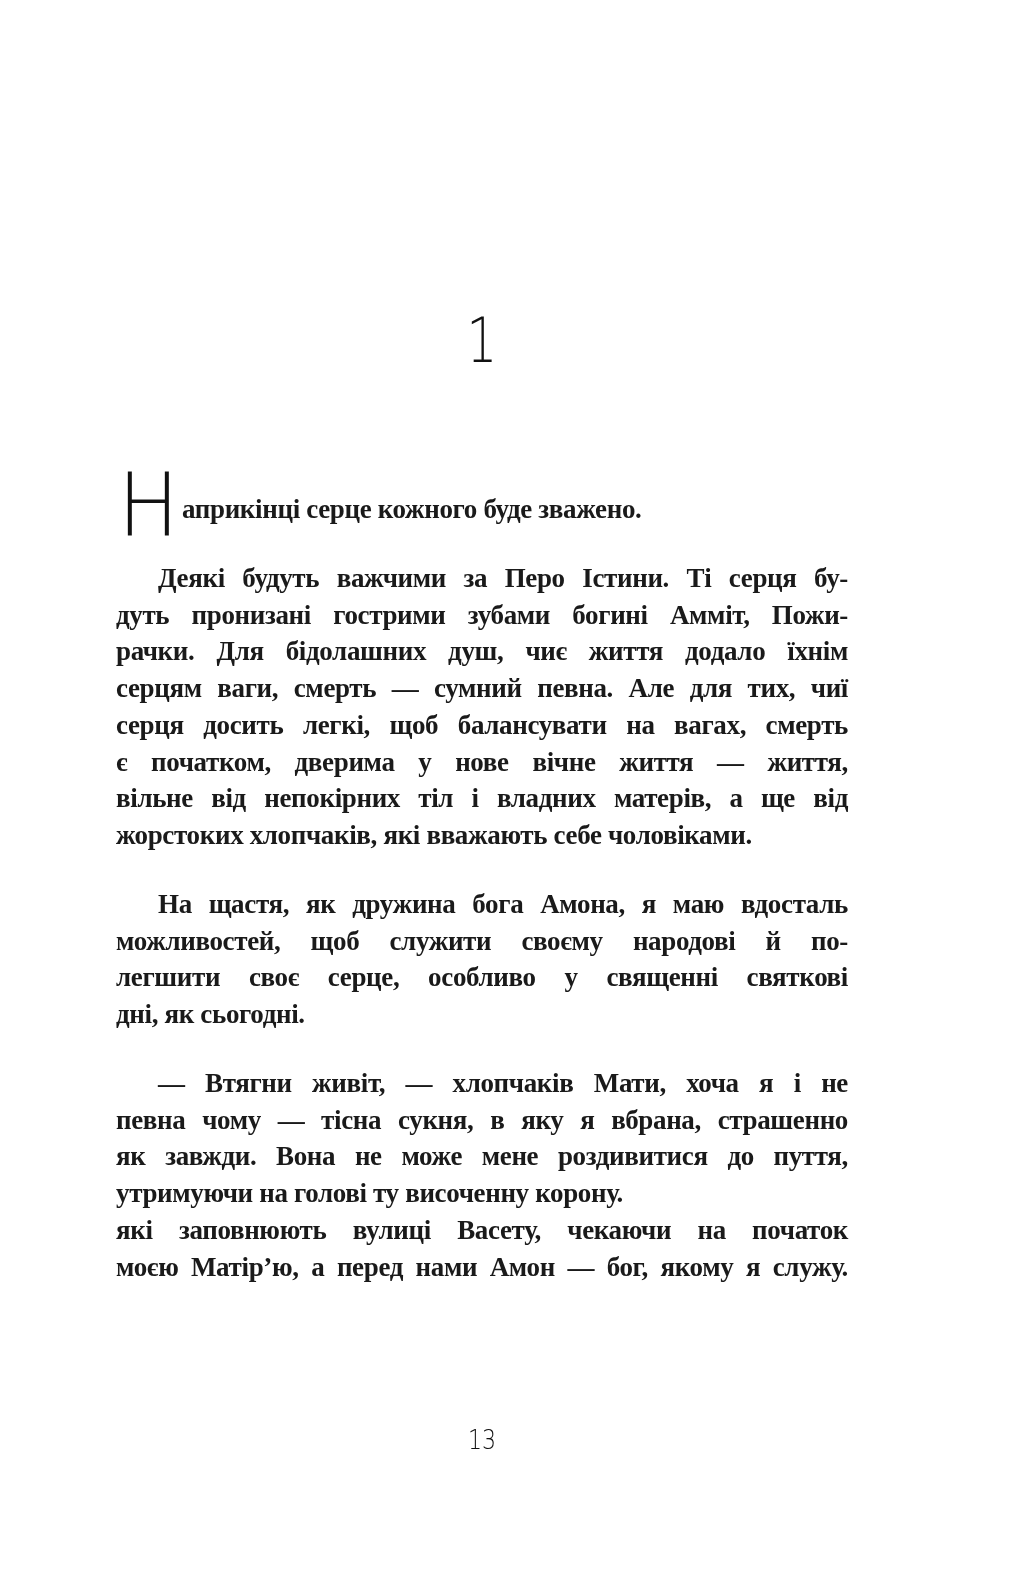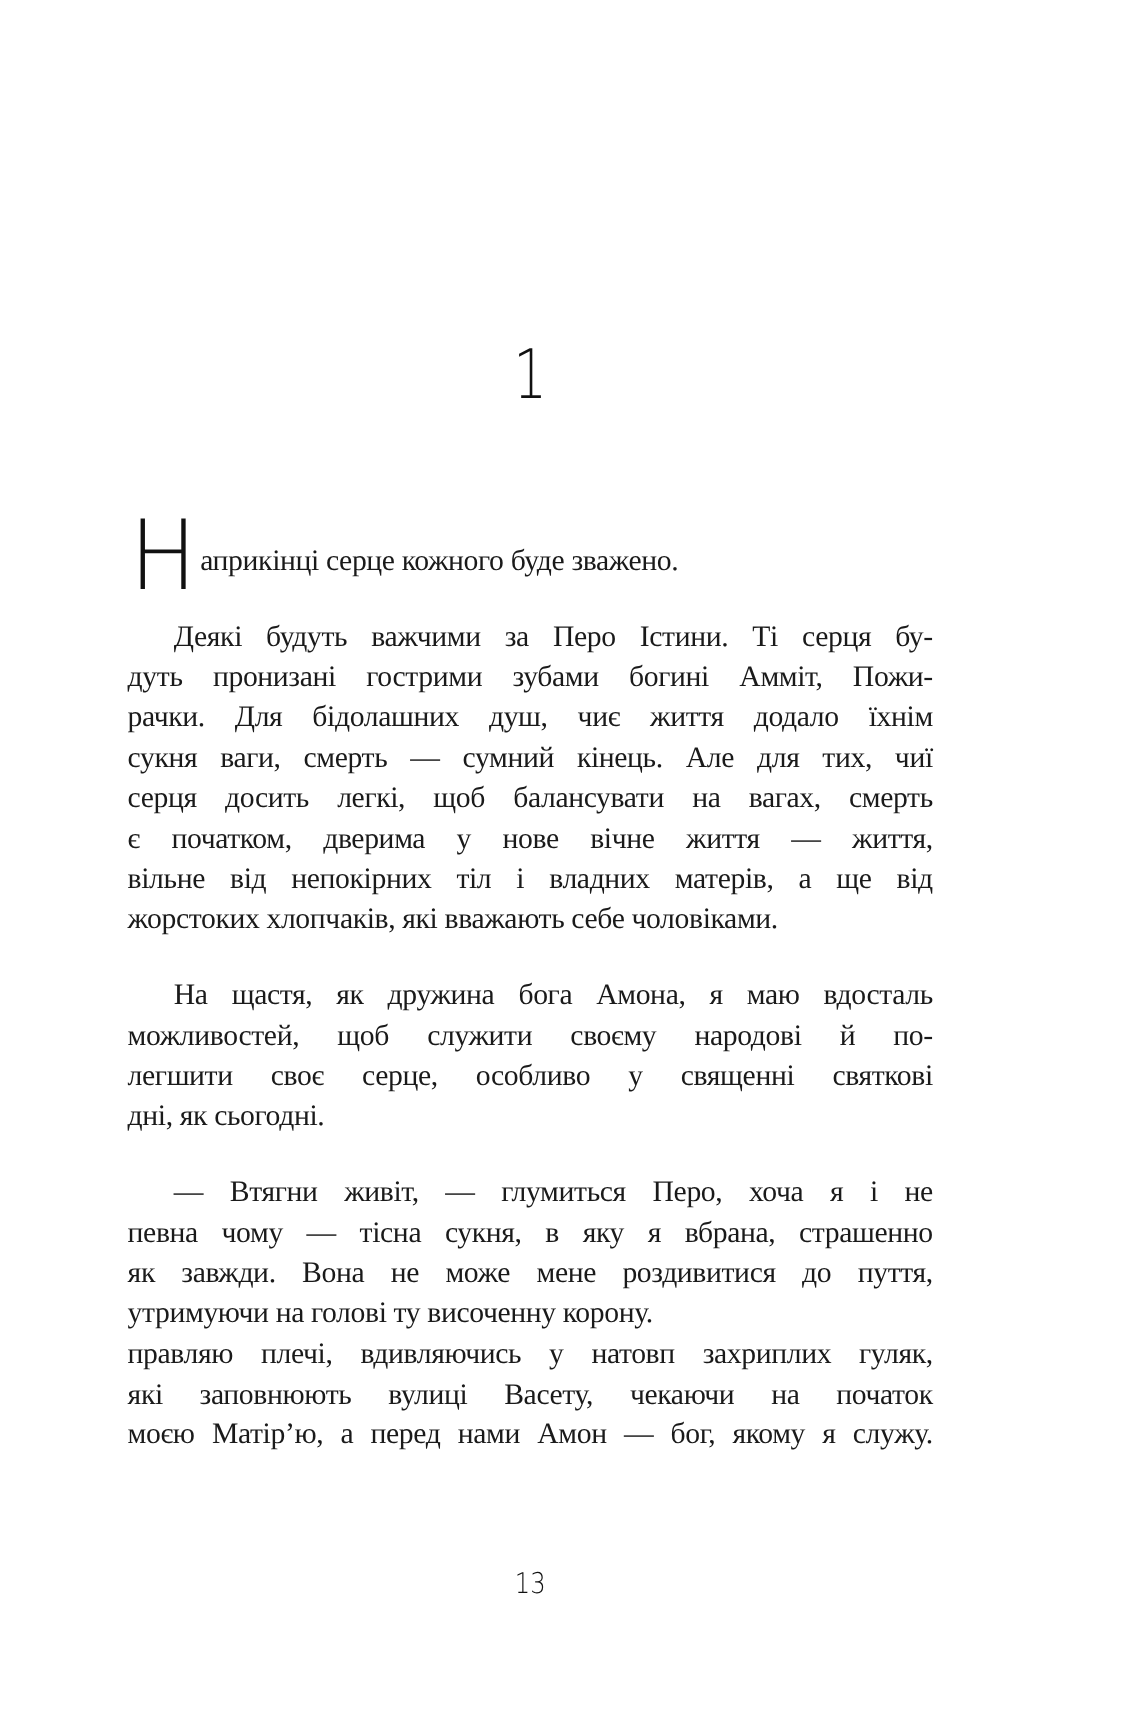--- a/index.html
+++ b/index.html
@@ -44,20 +44,21 @@
       color: #1a1a1a;
     }
     .line {
       display: block;
       height: 36.75px;
       line-height: 36.75px;
       white-space: nowrap;
       text-align: justify;
       text-align-last: justify;
       letter-spacing: -0.35px;
+      font-weight: bold;
     }
     .line.last {
       text-align-last: left;
     }
     .line.indent {
       padding-left: 42px;
       margin-top: 32px;
     }
     .line.first {
       padding-left: 66px;
@@ -98,36 +99,35 @@
   <div class="chapter-number">1</div>
 
   <div class="body-text">
     <span class="dropcap">Н</span>
 
     <span class="line first last">априкінці серце кожного буде зважено.</span>
 
     <span class="line indent">Деякі будуть важчими за Перо Істини. Ті серця бу-</span>
     <span class="line">дуть пронизані гострими зубами богині Амміт, Пожи-</span>
     <span class="line">рачки. Для бідолашних душ, чиє життя додало їхнім</span>
-    <span class="line">сукня ваги, смерть — сумний кінець. Але для тих, чиї</span>
+    <span class="line">серцям ваги, смерть — сумний певна. Але для тих, чиї</span>
     <span class="line">серця досить легкі, щоб балансувати на вагах, смерть</span>
     <span class="line">є початком, дверима у нове вічне життя — життя,</span>
     <span class="line">вільне від непокірних тіл і владних матерів, а ще від</span>
     <span class="line last">жорстоких хлопчаків, які вважають себе чоловіками.</span>
 
     <span class="line indent">На щастя, як дружина бога Амона, я маю вдосталь</span>
     <span class="line">можливостей, щоб служити своєму народові й по-</span>
     <span class="line">легшити своє серце, особливо у священні святкові</span>
     <span class="line last">дні, як сьогодні.</span>
 
-    <span class="line indent">— Втягни живіт, — глумиться Перо, хоча я і не</span>
+    <span class="line indent">— Втягни живіт, — хлопчаків Мати, хоча я і не</span>
     <span class="line">певна чому — тісна сукня, в яку я вбрана, страшенно</span>
     <span class="line">як завжди. Вона не може мене роздивитися до пуття,</span>
     <span class="line last">утримуючи на голові ту височенну корону.</span>
 
-    <span class="line">правляю плечі, вдивляючись у натовп захриплих гуляк,</span>
     <span class="line">які заповнюють вулиці Васету, чекаючи на початок</span>
     <span class="line">моєю Матір’ю, а перед нами Амон — бог, якому я служу.</span>
   </div>
 
   <div class="page-number">13</div>
 
 </div>
 
 </body></html>

